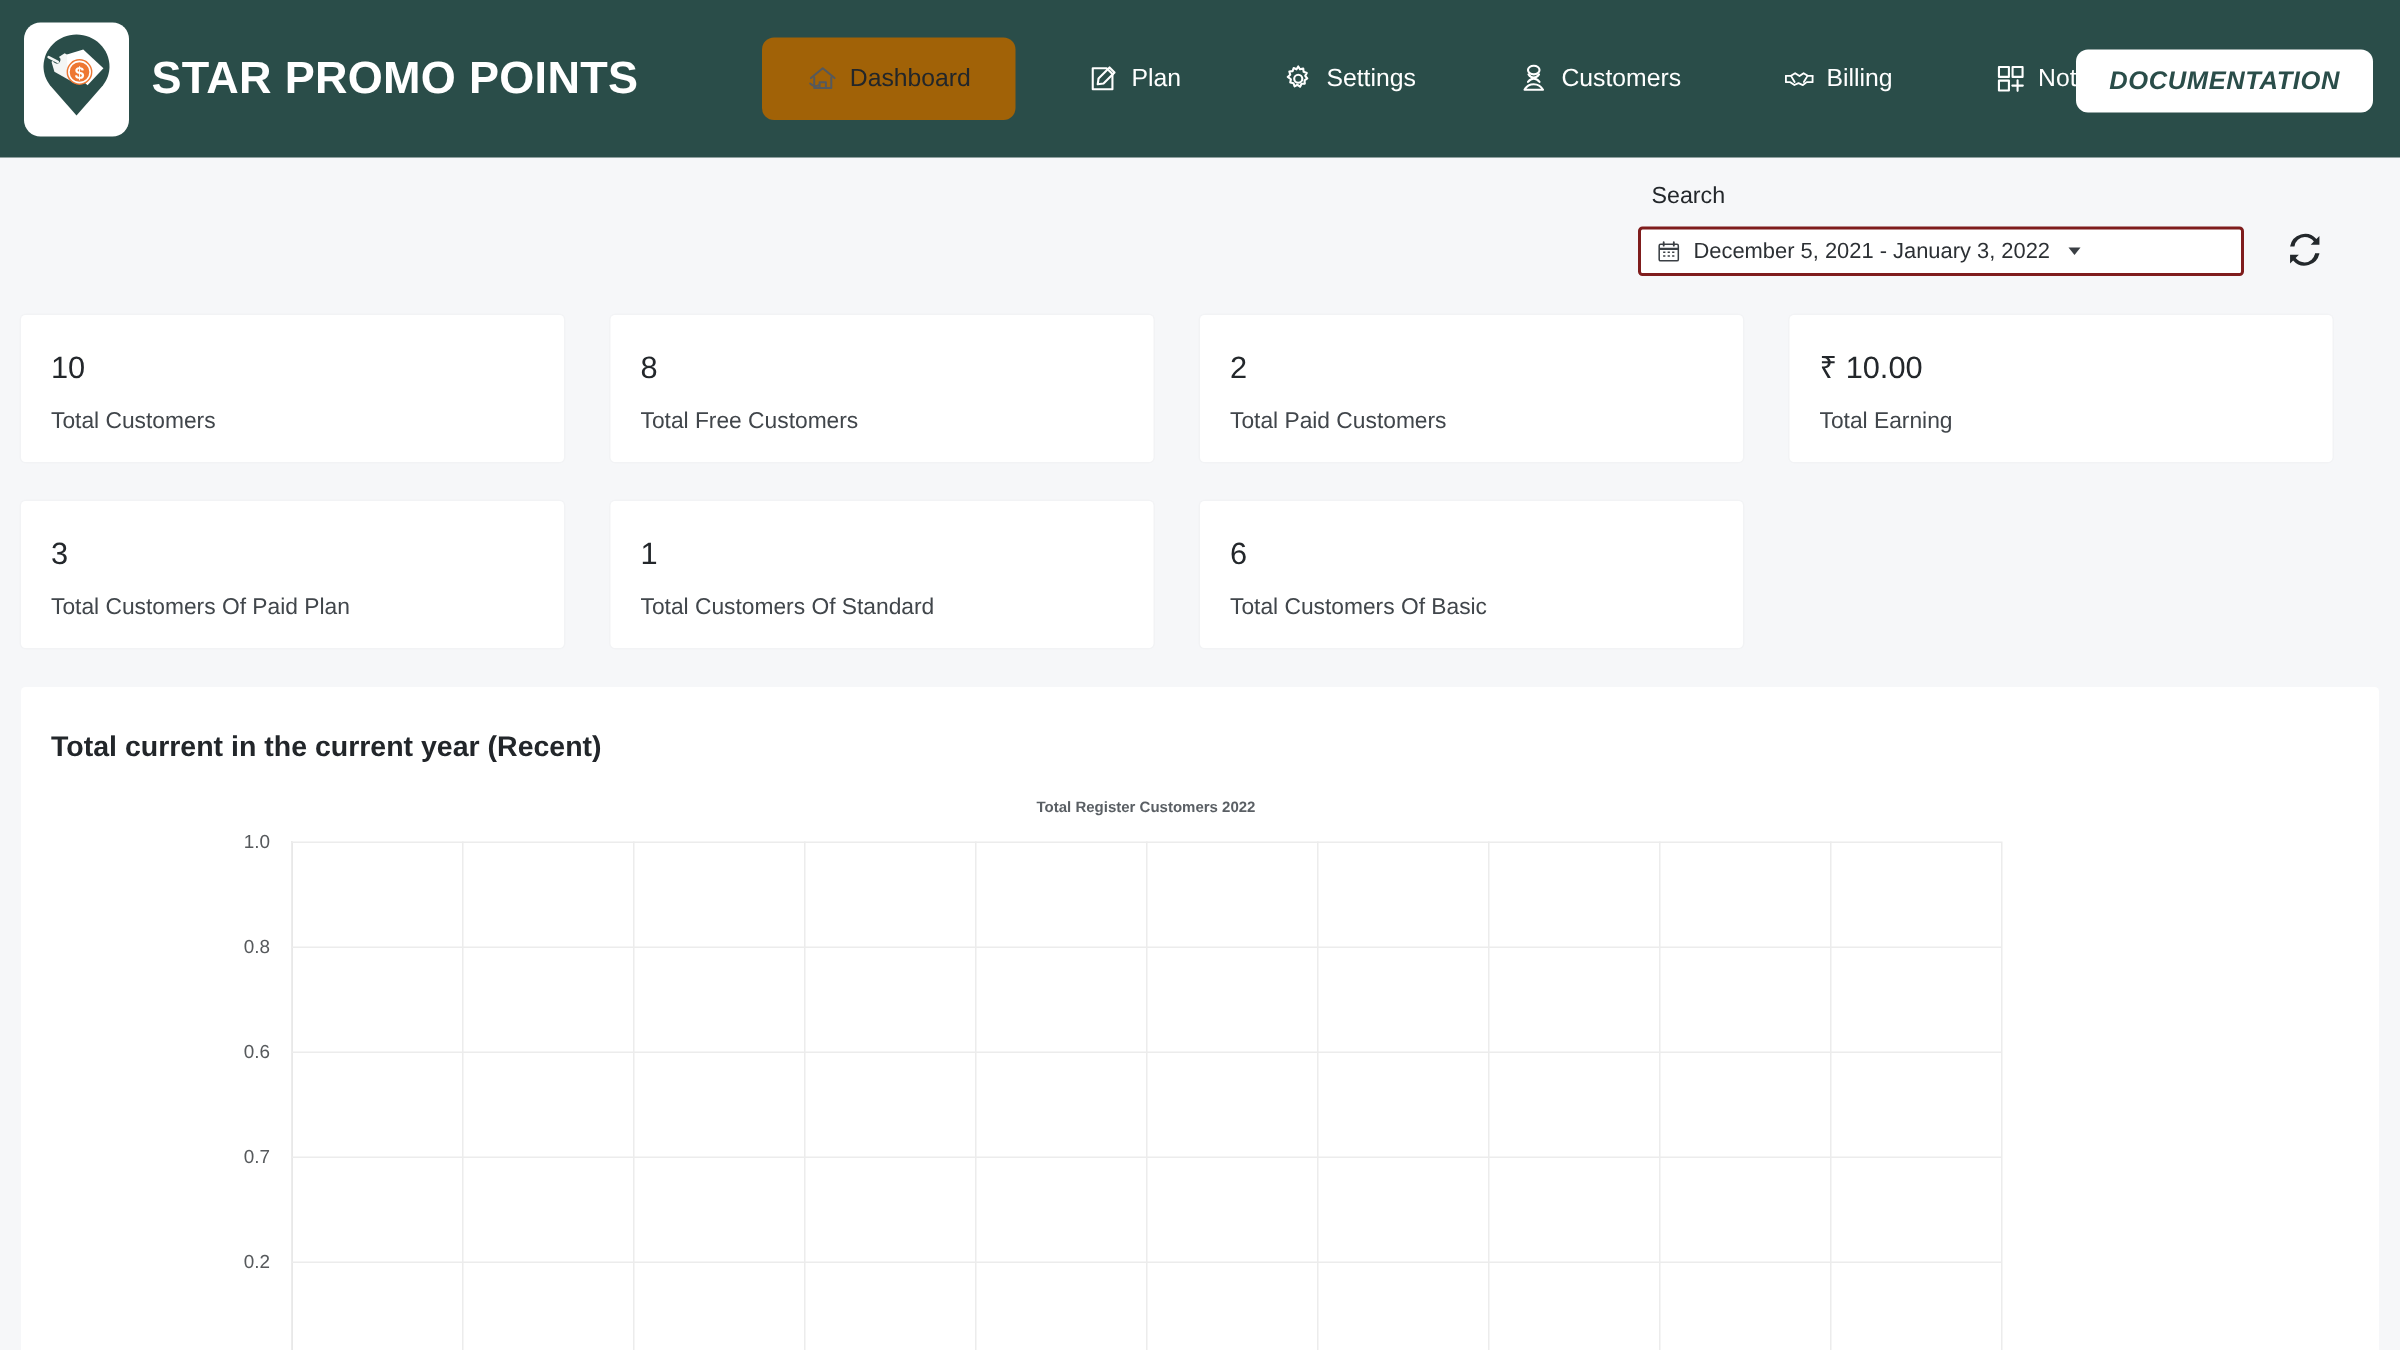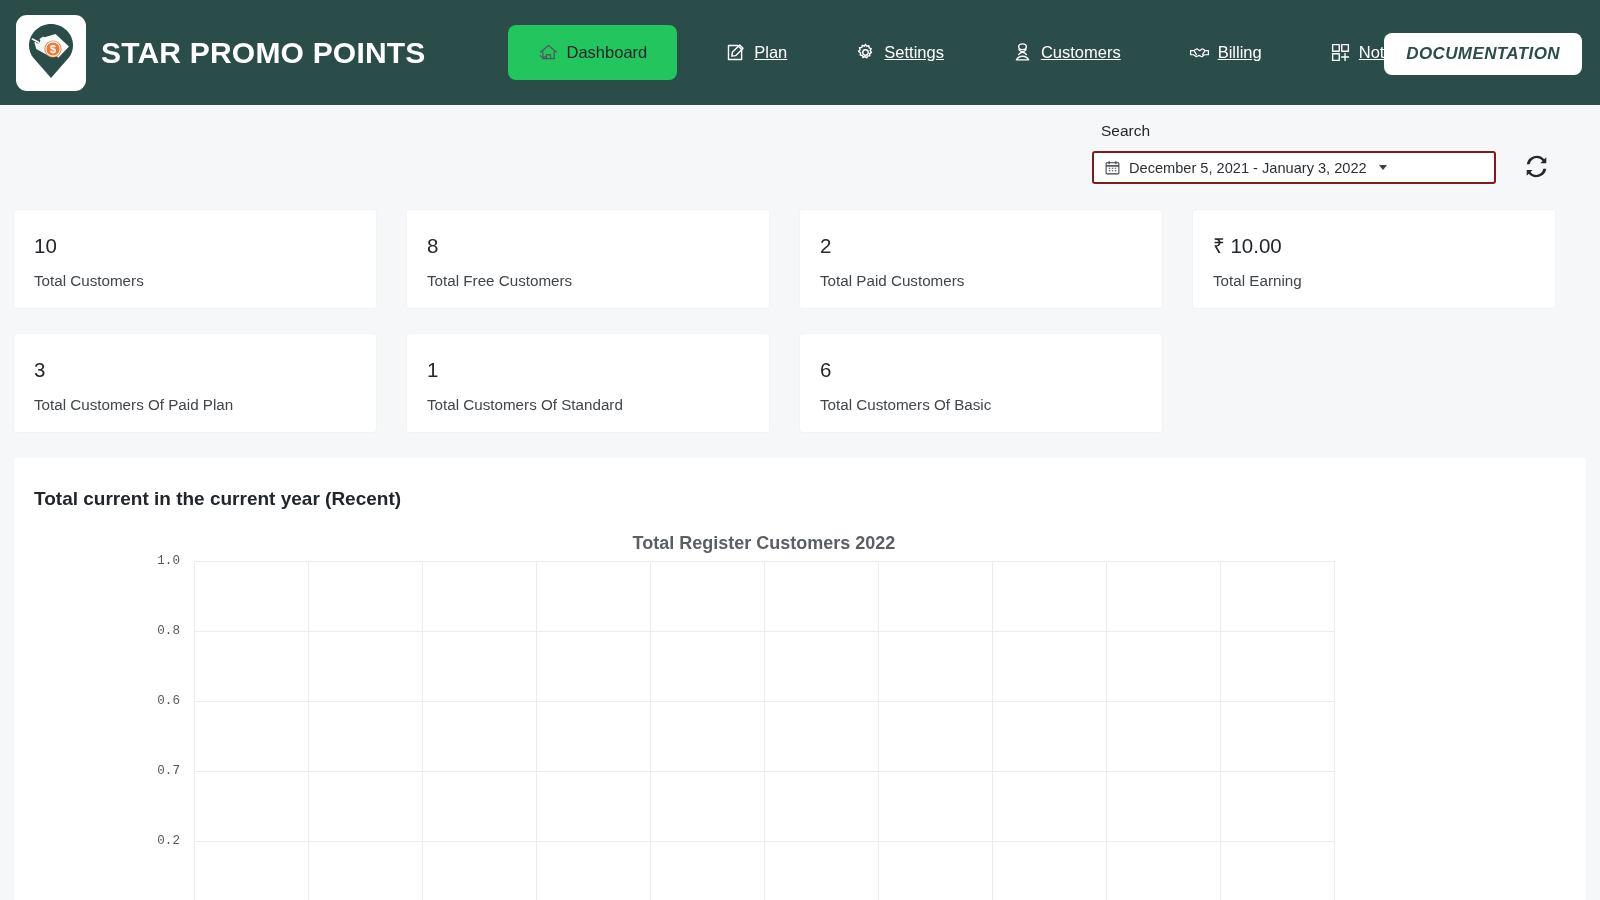--- a/index.html
+++ b/index.html
@@ -66,24 +66,24 @@
     gap: 8px;
     color: #ffffff;
     font-size: 16.5px;
     padding: 16px 20px;
     border-radius: 8px;
     white-space: nowrap;
     cursor: pointer;
     text-decoration: none;
   }
 
-  .nav-item + .nav-item { margin-left: 28px; text-decoration: underline; }
+  .nav-item + .nav-item { margin-left: 28px; }
 
   .nav-item.active {
-    background: #22c55e;
+    background: #a16207;
     color: #22262a;
     padding: 17px 30px;
     margin-left: 0;
   }
 
   .nav-icon {
     display: inline-flex;
     align-items: center;
     justify-content: center;
     width: 21px;
@@ -223,21 +223,21 @@
     position: relative;
     width: 1572px;
     height: 500px;
   }
 
   .plot-title {
     position: absolute;
     left: 0; right: 0;
     top: 0;
     text-align: center;
-    font-size: 18px;
+    font-size: 10px;
     font-weight: bold;
     color: #5a5f64;
     
     width: 1140px;
     margin-left: 180px;
   }
 
   
   .plot-area {
     position: absolute;
@@ -273,21 +273,20 @@
   }
 
   .ytick {
     position: absolute;
     right: 0;
     transform: translateY(-50%);
     font-size: 12.6px;
     color: #56595c;
     text-align: right;
     white-space: nowrap;
-    font-family: Liberation Mono, monospace;
   }
 
   .ytick-col {
     position: absolute;
     left: 0;
     top: 28px;
     width: 166px;
     height: 420px;
   }
 </style>

